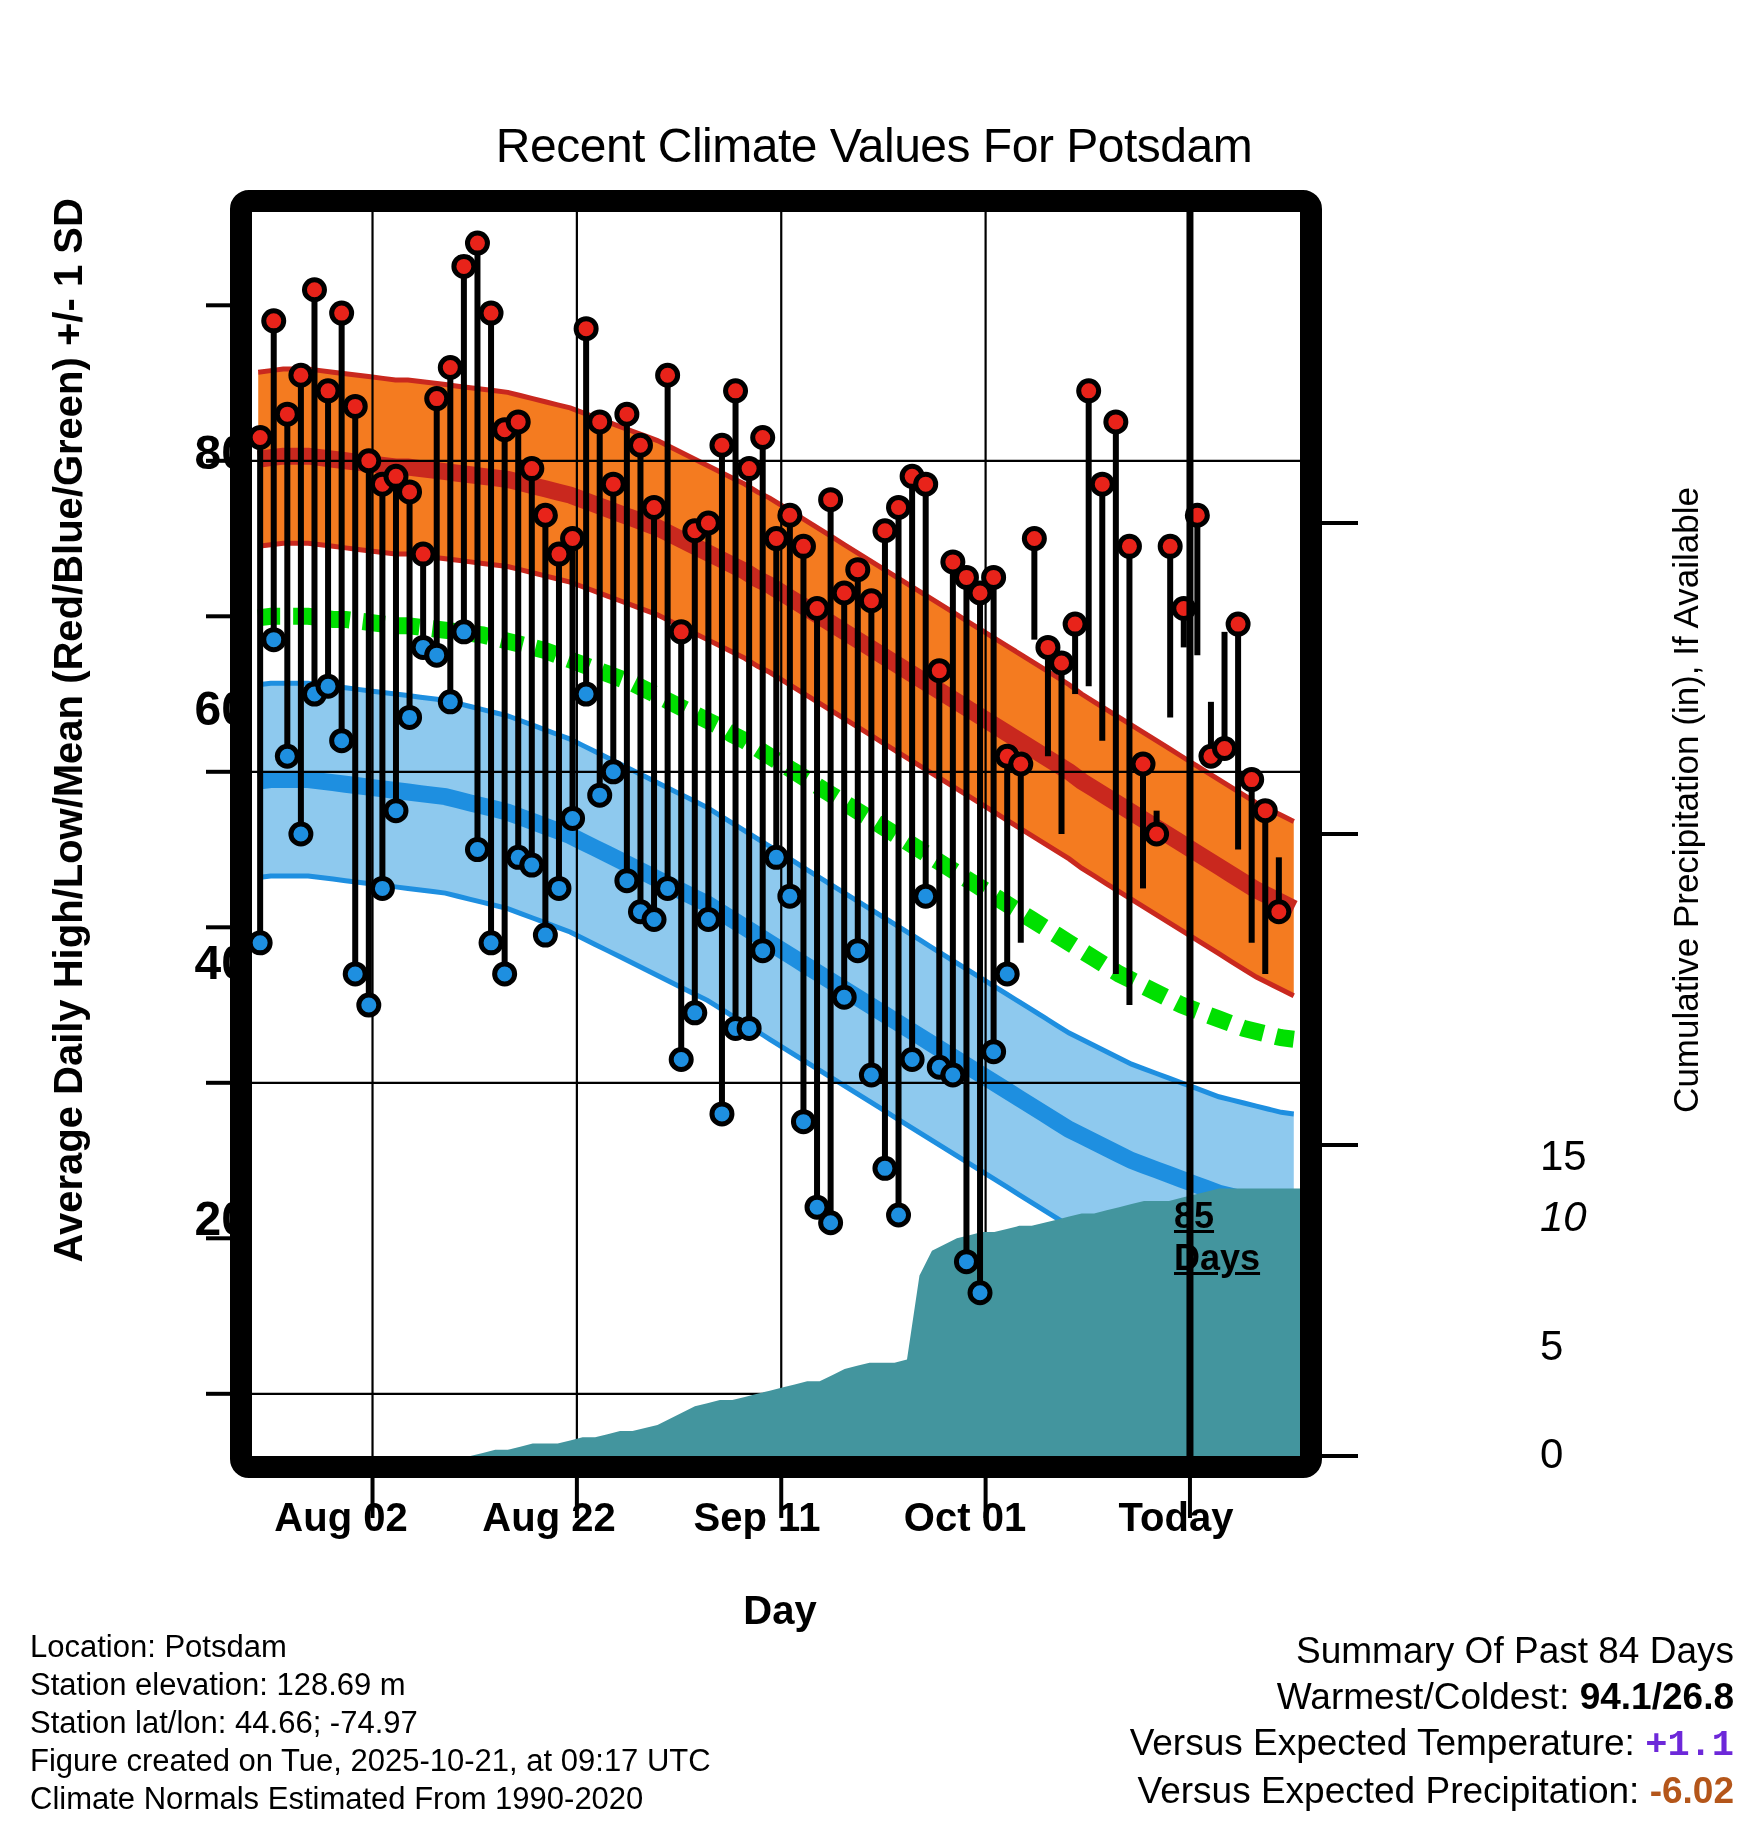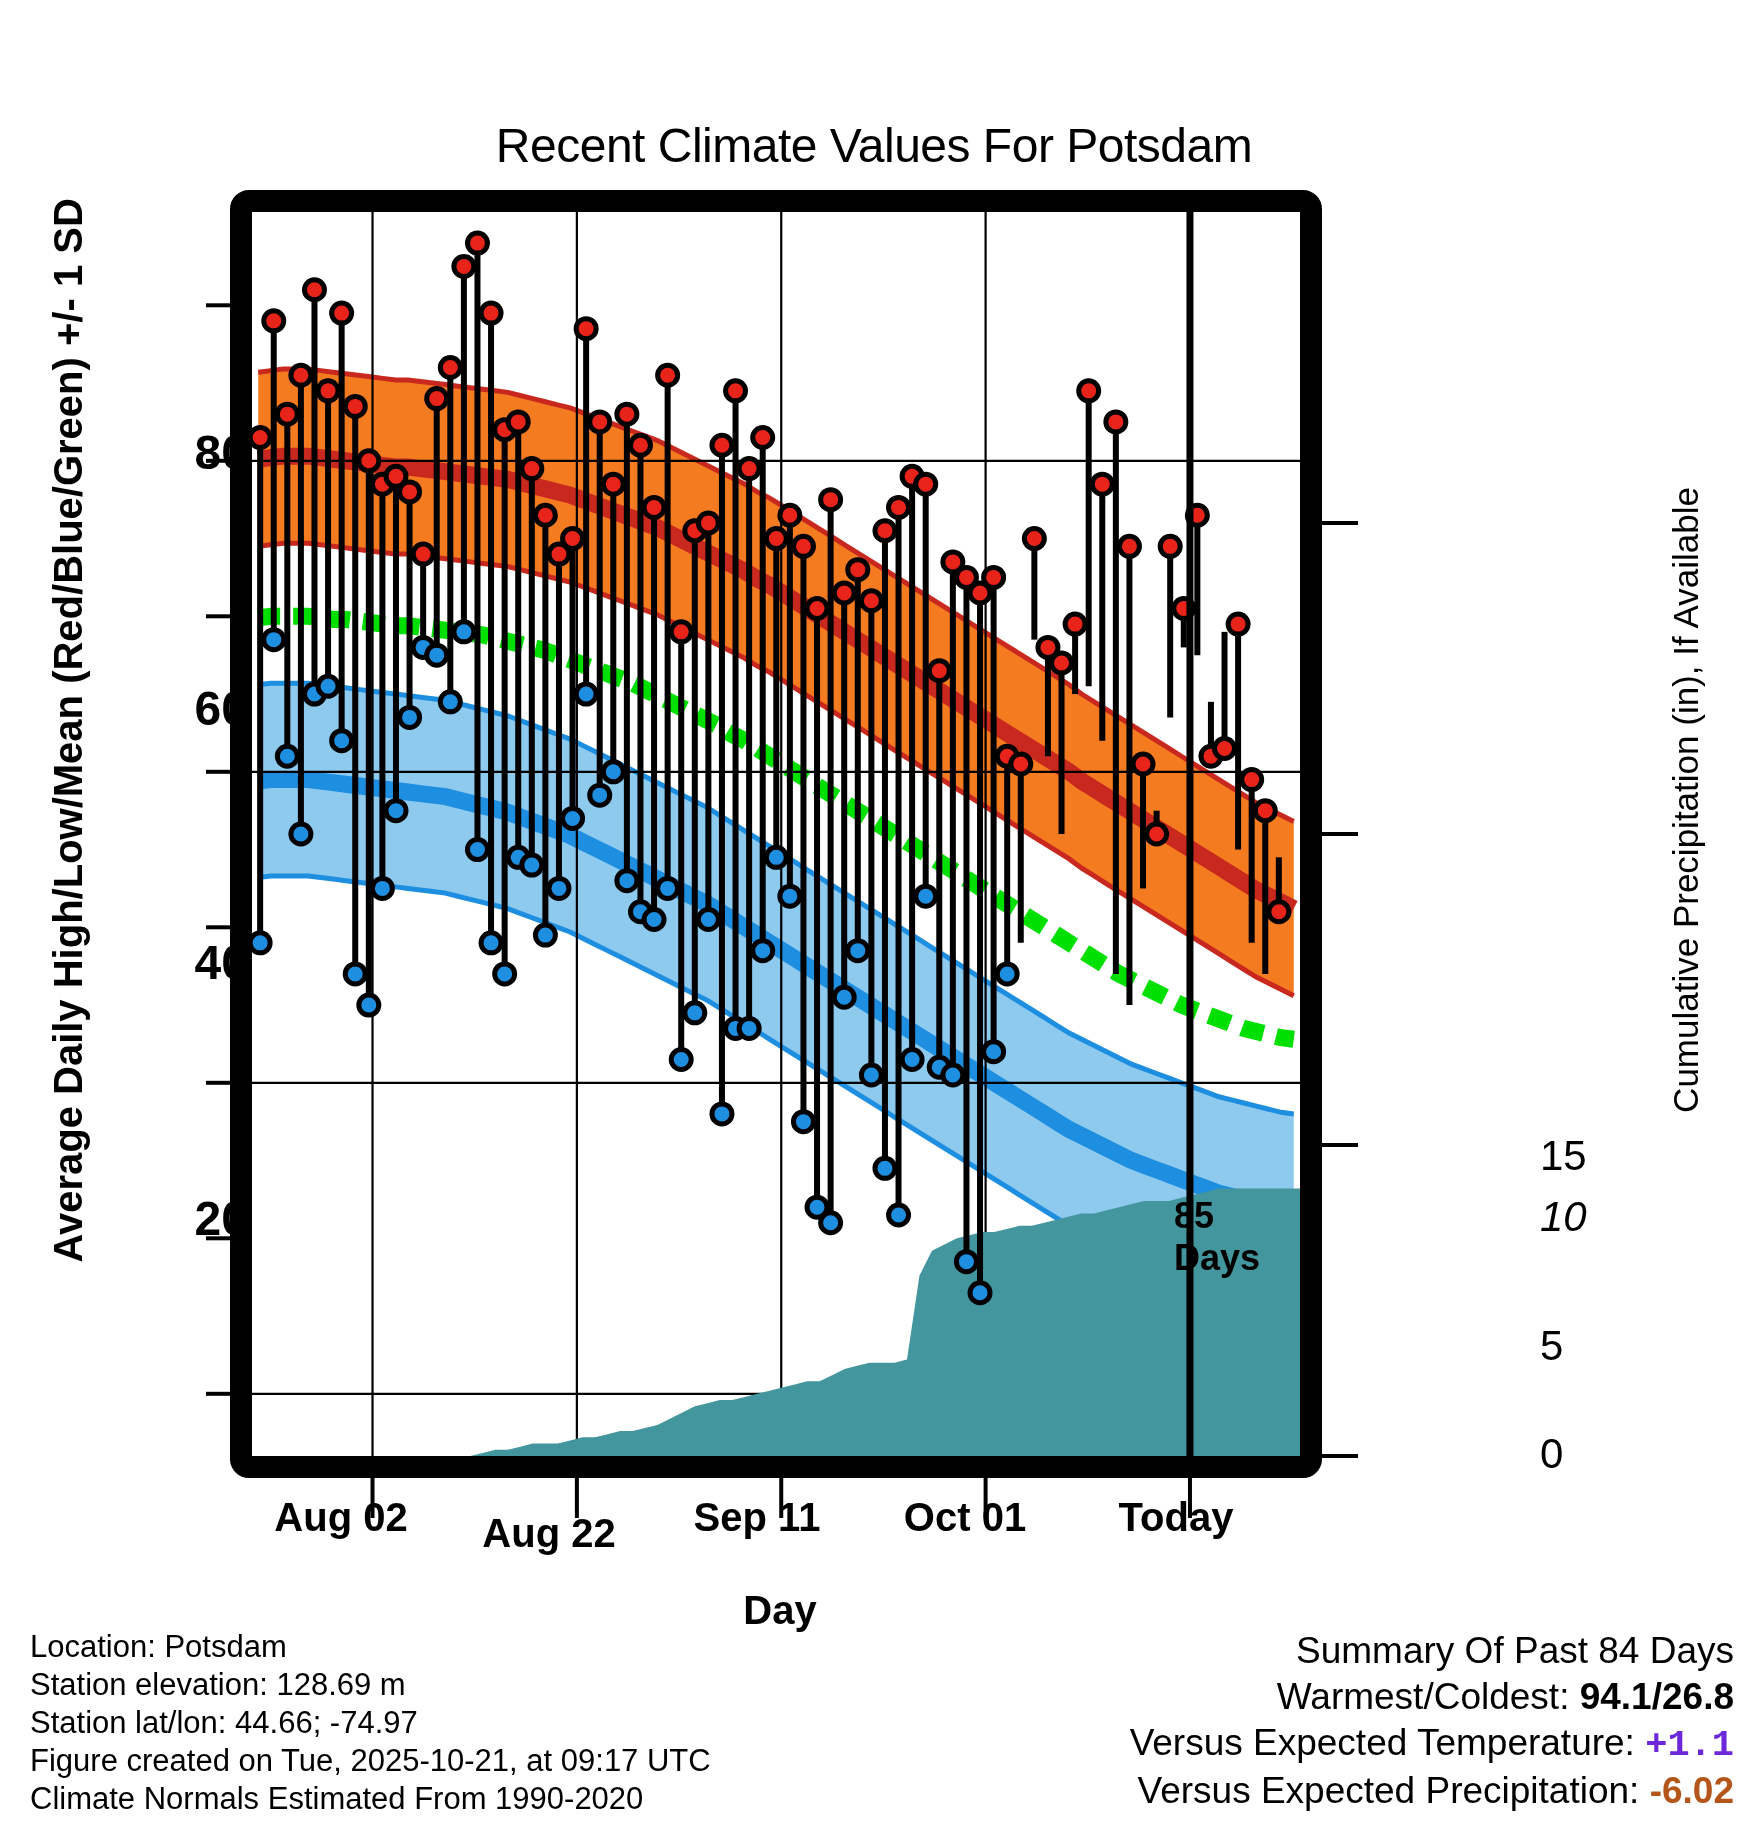--- a/index.html
+++ b/index.html
@@ -105,20 +105,21 @@
   .val-temp { font-weight: bold; color: #6d28d9; font-family: Liberation Mono, monospace; }
   .val-prcp { font-weight: bold; color: #b4561a; }
   .days-badge {
     position: absolute;
     left: 1174px;
     top: 1195px;
     font-size: 36px;
     font-weight: bold;
     line-height: 42px;
     color: #000;
+    text-decoration: underline;
   }
 </style>
 </head>
 <body>
 
 <div id="figure">
 
   <div class="chart-title">Recent Climate Values For Potsdam</div>
 
   <div class="ylabel-left">Average Daily High/Low/Mean (Red/Blue/Green) +/- 1 SD</div>
@@ -129,21 +130,21 @@
   <div class="ytick-left" style="top:681px;">60</div>
   <div class="ytick-left" style="top:935px;">40</div>
   <div class="ytick-left" style="top:1191px;">20</div>
 
   <div class="ytick-right" style="top:1132px;">15</div>
   <div class="ytick-right" style="top:1193px;font-style:italic;">10</div>
   <div class="ytick-right" style="top:1322px;">5</div>
   <div class="ytick-right" style="top:1430px;">0</div>
 
   <div class="xtick" style="left:341px;">Aug 02</div>
-  <div class="xtick" style="left:549px;margin-top:16px;">Aug 22</div>
+  <div class="xtick" style="left:549px;">Aug 22</div>
   <div class="xtick" style="left:757px;text-align:right;">Sep 11</div>
   <div class="xtick" style="left:965px;">Oct 01</div>
   <div class="xtick" style="left:1176px;">Today</div>
 
   <svg id="plot" width="1748" height="1828" style="position:absolute;left:0;top:0;">
       <defs>
         <clipPath id="pc">
           <rect x="252" y="212" width="1048" height="1244"></rect>
         </clipPath>
       </defs>

